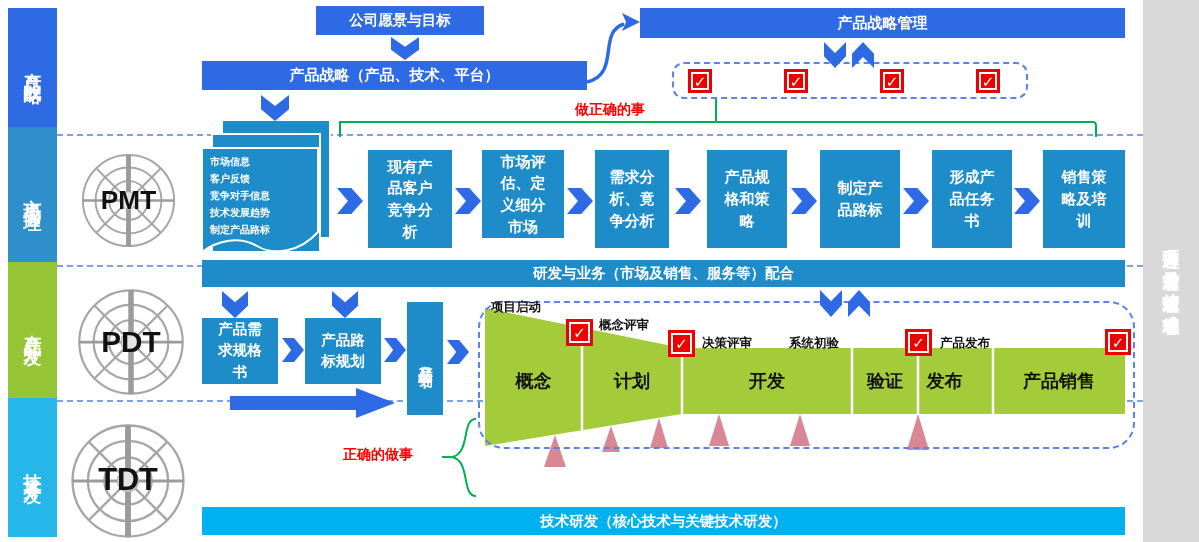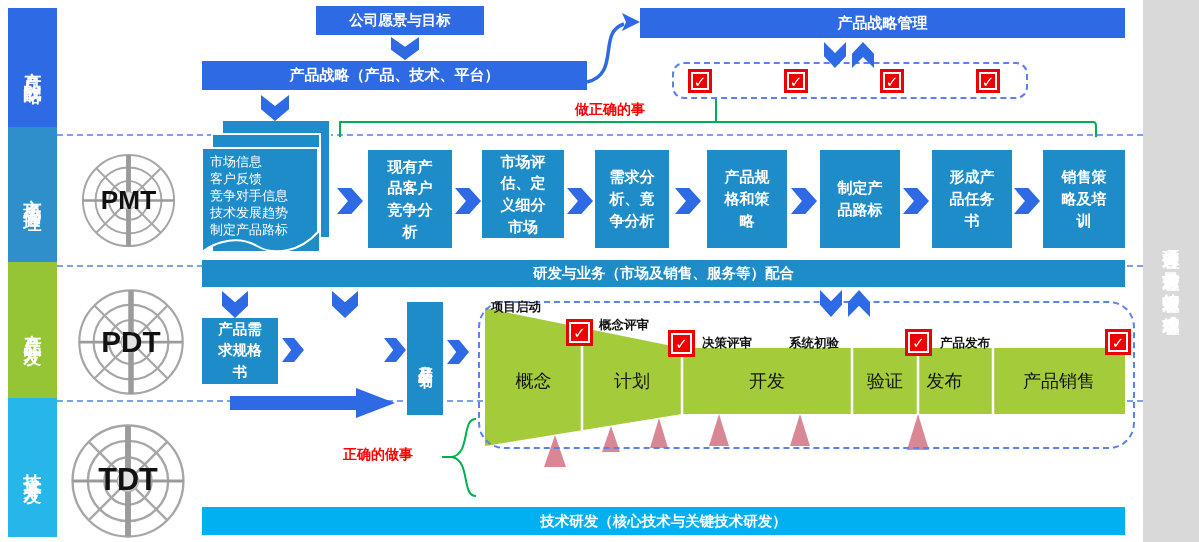--- a/index.html
+++ b/index.html
@@ -29,22 +29,22 @@
   .chvU{position:absolute;background:#2e6ae3;z-index:3;
         clip-path:polygon(0 100%,50% 58%,100% 100%,100% 45%,50% 0,0 45%);}
   
   .cbx{position:absolute;background:#ee0000;z-index:4;display:flex;align-items:center;justify-content:center;}
   .cbx::before{content:"";position:absolute;inset:3px;border:2px solid #fff;}
   .cbx::after{content:"✓";color:#fff;font-weight:bold;font-size:15px;line-height:1;position:relative;}
   
   .dashbox{position:absolute;border:2px dashed #5b82ea;z-index:1;background:transparent;}
   .redtxt{position:absolute;color:#ff0000;font-weight:bold;font-size:14px;z-index:4;white-space:nowrap;}
   .mlabel{position:absolute;color:#111;font-weight:bold;font-size:12.5px;z-index:4;white-space:nowrap;}
-  .phase{position:absolute;color:#111;font-weight:normal;font-size:18px;z-index:3;text-align:center;top:369px;}
-  .doctext{position:absolute;color:#fff;font-size:13px;font-weight:400;line-height:17px;z-index:3;white-space:nowrap;}
+  .phase{position:absolute;color:#111;font-weight:bold;font-size:18px;z-index:3;text-align:center;top:369px;}
+  .doctext{position:absolute;color:#fff;font-size:10px;font-weight:700;line-height:17px;z-index:3;white-space:nowrap;}
   svg.overlay{position:absolute;left:0;top:0;z-index:1;pointer-events:none;}
   .wheel{position:absolute;z-index:2;}
 </style>
 </head>
 <body>
 
 <div id="canvas">
 
   <div class="divider" style="top:134px"></div>
   <div class="divider" style="top:265px"></div>
@@ -197,20 +197,21 @@
   <div class="chvR" style="left:1014px;top:188px;width:26px;height:26px"></div>
   <div class="step" style="left:1043px;top:150px;width:82px;height:98px;padding:0 17px">销售策略及培训</div>
 
   <div class="bar steel" style="left:202px;top:260px;width:923px;height:27px;font-size:14.5px">研发与业务（市场及销售、服务等）配合</div>
 
   <div class="chvD" style="left:222px;top:291px;width:26px;height:27px"></div>
   <div class="chvD" style="left:332px;top:291px;width:26px;height:27px"></div>
 
   <div class="step" style="left:202px;top:318px;width:76px;height:66px;padding:0 12px;font-size:14.5px">产品需求规格书</div>
   <div class="chvR" style="left:282px;top:338px;width:22px;height:24px"></div>
+  <div class="step" style="left:305px;top:318px;width:76px;height:66px;padding:0 12px;font-size:14.5px">产品路标规划</div>
   <div class="chvR" style="left:384px;top:338px;width:22px;height:24px"></div>
   <div class="step" style="left:407px;top:302px;width:36px;height:113px;writing-mode:vertical-rl;letter-spacing:2px;font-size:14.5px;padding:6px 0">产品任务书</div>
   <div class="chvR" style="left:447px;top:340px;width:22px;height:24px"></div>
 
   <div class="chvD" style="left:820px;top:290px;width:22px;height:27px"></div>
   <div class="chvU" style="left:848px;top:290px;width:22px;height:27px"></div>
 
   <div class="dashbox" style="left:478px;top:301px;width:657px;height:148px;border-radius:26px"></div>
 
   <div class="mlabel" style="left:491px;top:299px">项目启动</div>

